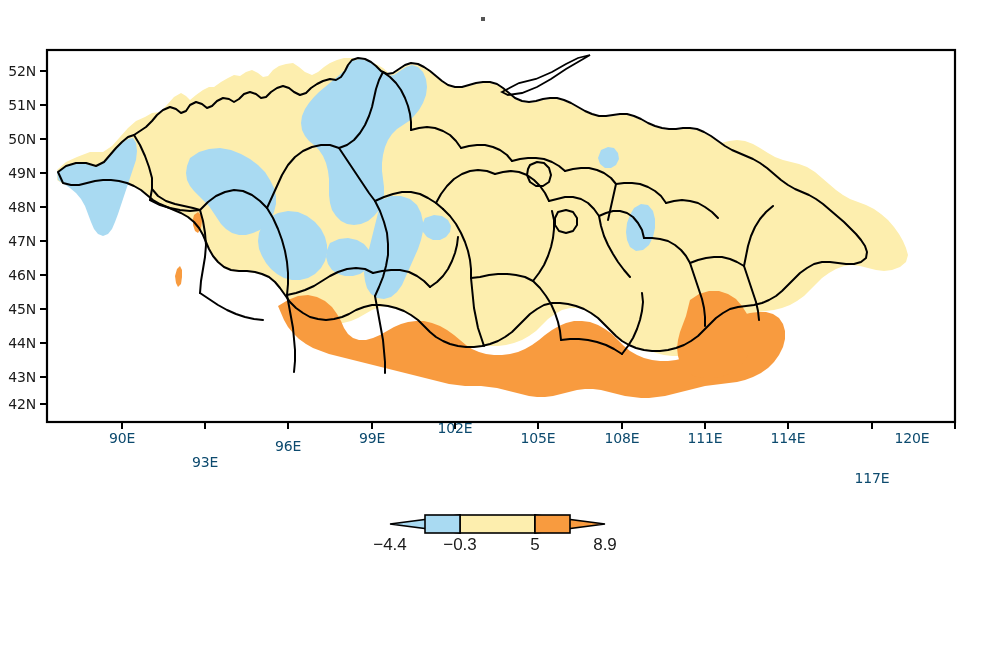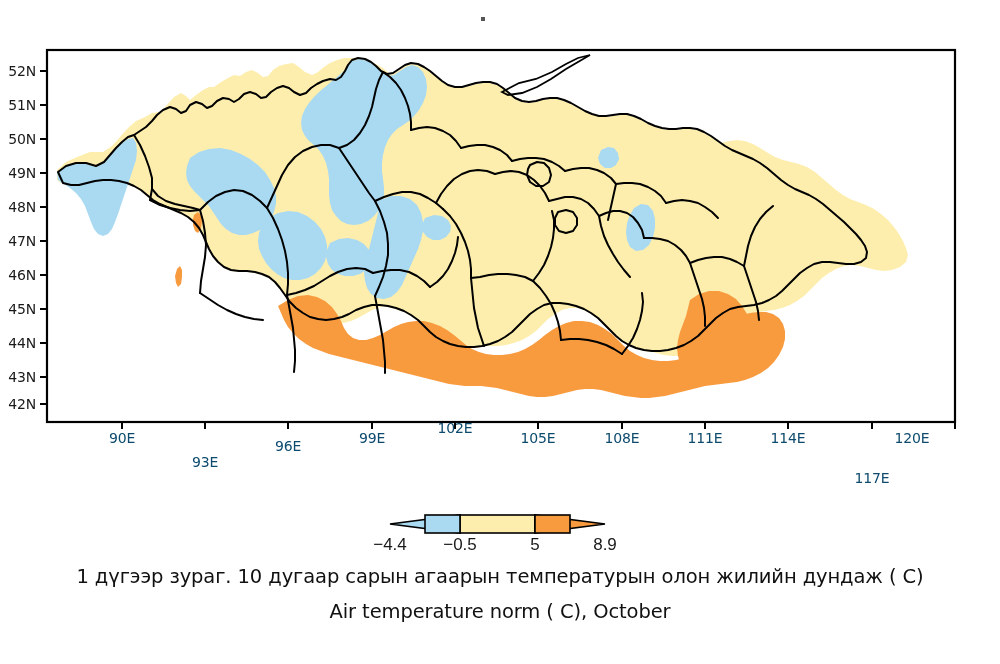--- a/index.html
+++ b/index.html
@@ -387,21 +387,19 @@
   <div class="xtick" style="left:425px; top:420px;">102E</div>
   <div class="xtick" style="left:508px; top:430px;">105E</div>
   <div class="xtick" style="left:592px; top:430px;">108E</div>
   <div class="xtick" style="left:675px; top:430px;">111E</div>
   <div class="xtick" style="left:758px; top:430px;">114E</div>
   <div class="xtick" style="left:842px; top:430px;margin-top:40px;">117E</div>
   <div class="xtick" style="left:882px; top:430px;">120E</div>
 
   <div class="legend-wrap">
     <div class="legend-label" style="left:15px;">−4.4</div>
-    <div class="legend-label" style="left:85px;">−0.5</div>
+    <div class="legend-label" style="left:85px;">−0.3</div>
     <div class="legend-label" style="left:160px;">5</div>
     <div class="legend-label" style="left:230px;">8.9</div>
   </div>
 
-  <div class="caption cap1">1 дүгээр зураг. 10 дугаар сарын агаарын температурын олон жилийн дундаж ( C)</div>
-  <div class="caption cap2">Air temperature norm ( C), October</div>
 
 </div>
 
 </body></html>

